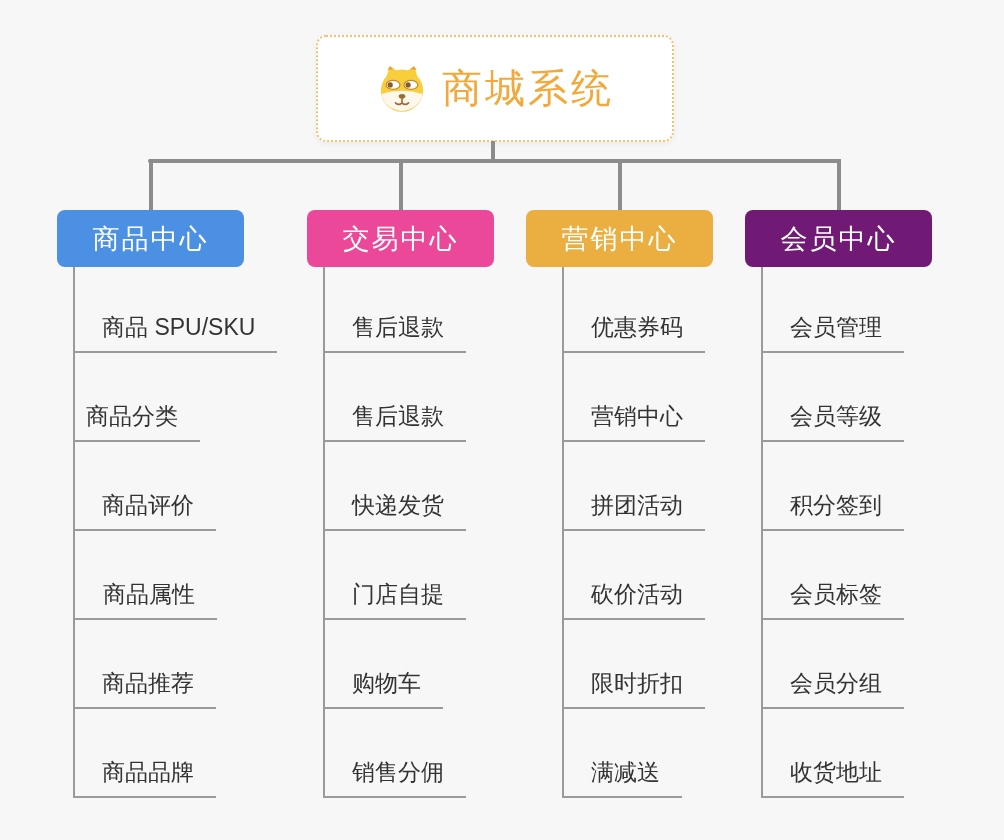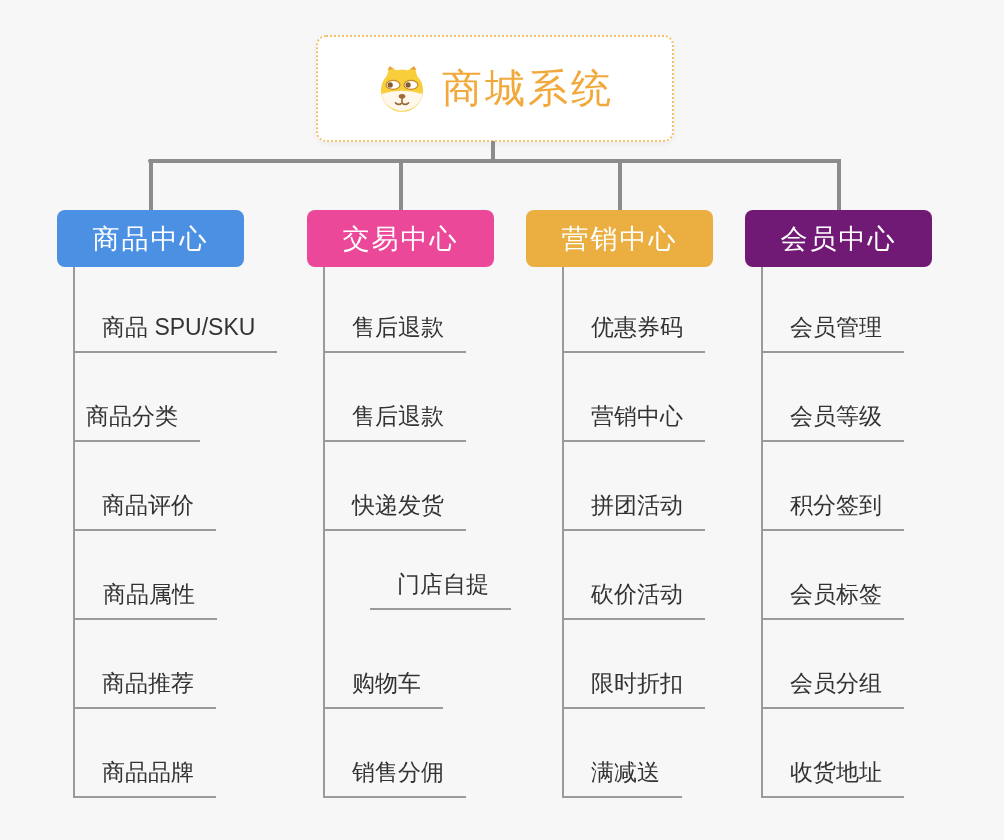--- a/index.html
+++ b/index.html
@@ -79,21 +79,21 @@
         <div class="leaf" style="top: 305px; padding-left: 28px;">商品属性</div>
         <div class="leaf" style="top: 394px;">商品推荐</div>
         <div class="leaf" style="top: 483px;">商品品牌</div>
       </div>
       <div class="line drop" style="left: 398.5px;"></div>
       <div class="branch-box" style="left: 307px; background: #ec4899;">交易中心</div>
       <div class="branch-col" style="left: 323px; width: 230px;">
         <div class="leaf" style="top: 38px;">售后退款</div>
         <div class="leaf" style="top: 127px;">售后退款</div>
         <div class="leaf" style="top: 216px;">快递发货</div>
-        <div class="leaf" style="top: 295px; margin-left: 45px;">门店自提</div>
+        <div class="leaf" style="top: 305px;">门店自提</div>
         <div class="leaf" style="top: 394px;">购物车</div>
         <div class="leaf" style="top: 483px;">销售分佣</div>
       </div>
       <div class="line drop" style="left: 617.5px;"></div>
       <div class="branch-box" style="left: 526px; background: rgb(235, 174, 65);">营销中心</div>
       <div class="branch-col" style="left: 538px; width: 230px; margin-left: 24px;">
         <div class="leaf" style="top: 38px;">优惠券码</div>
         <div class="leaf" style="top: 127px;">营销中心</div>
         <div class="leaf" style="top: 216px;">拼团活动</div>
         <div class="leaf" style="top: 305px;">砍价活动</div>

